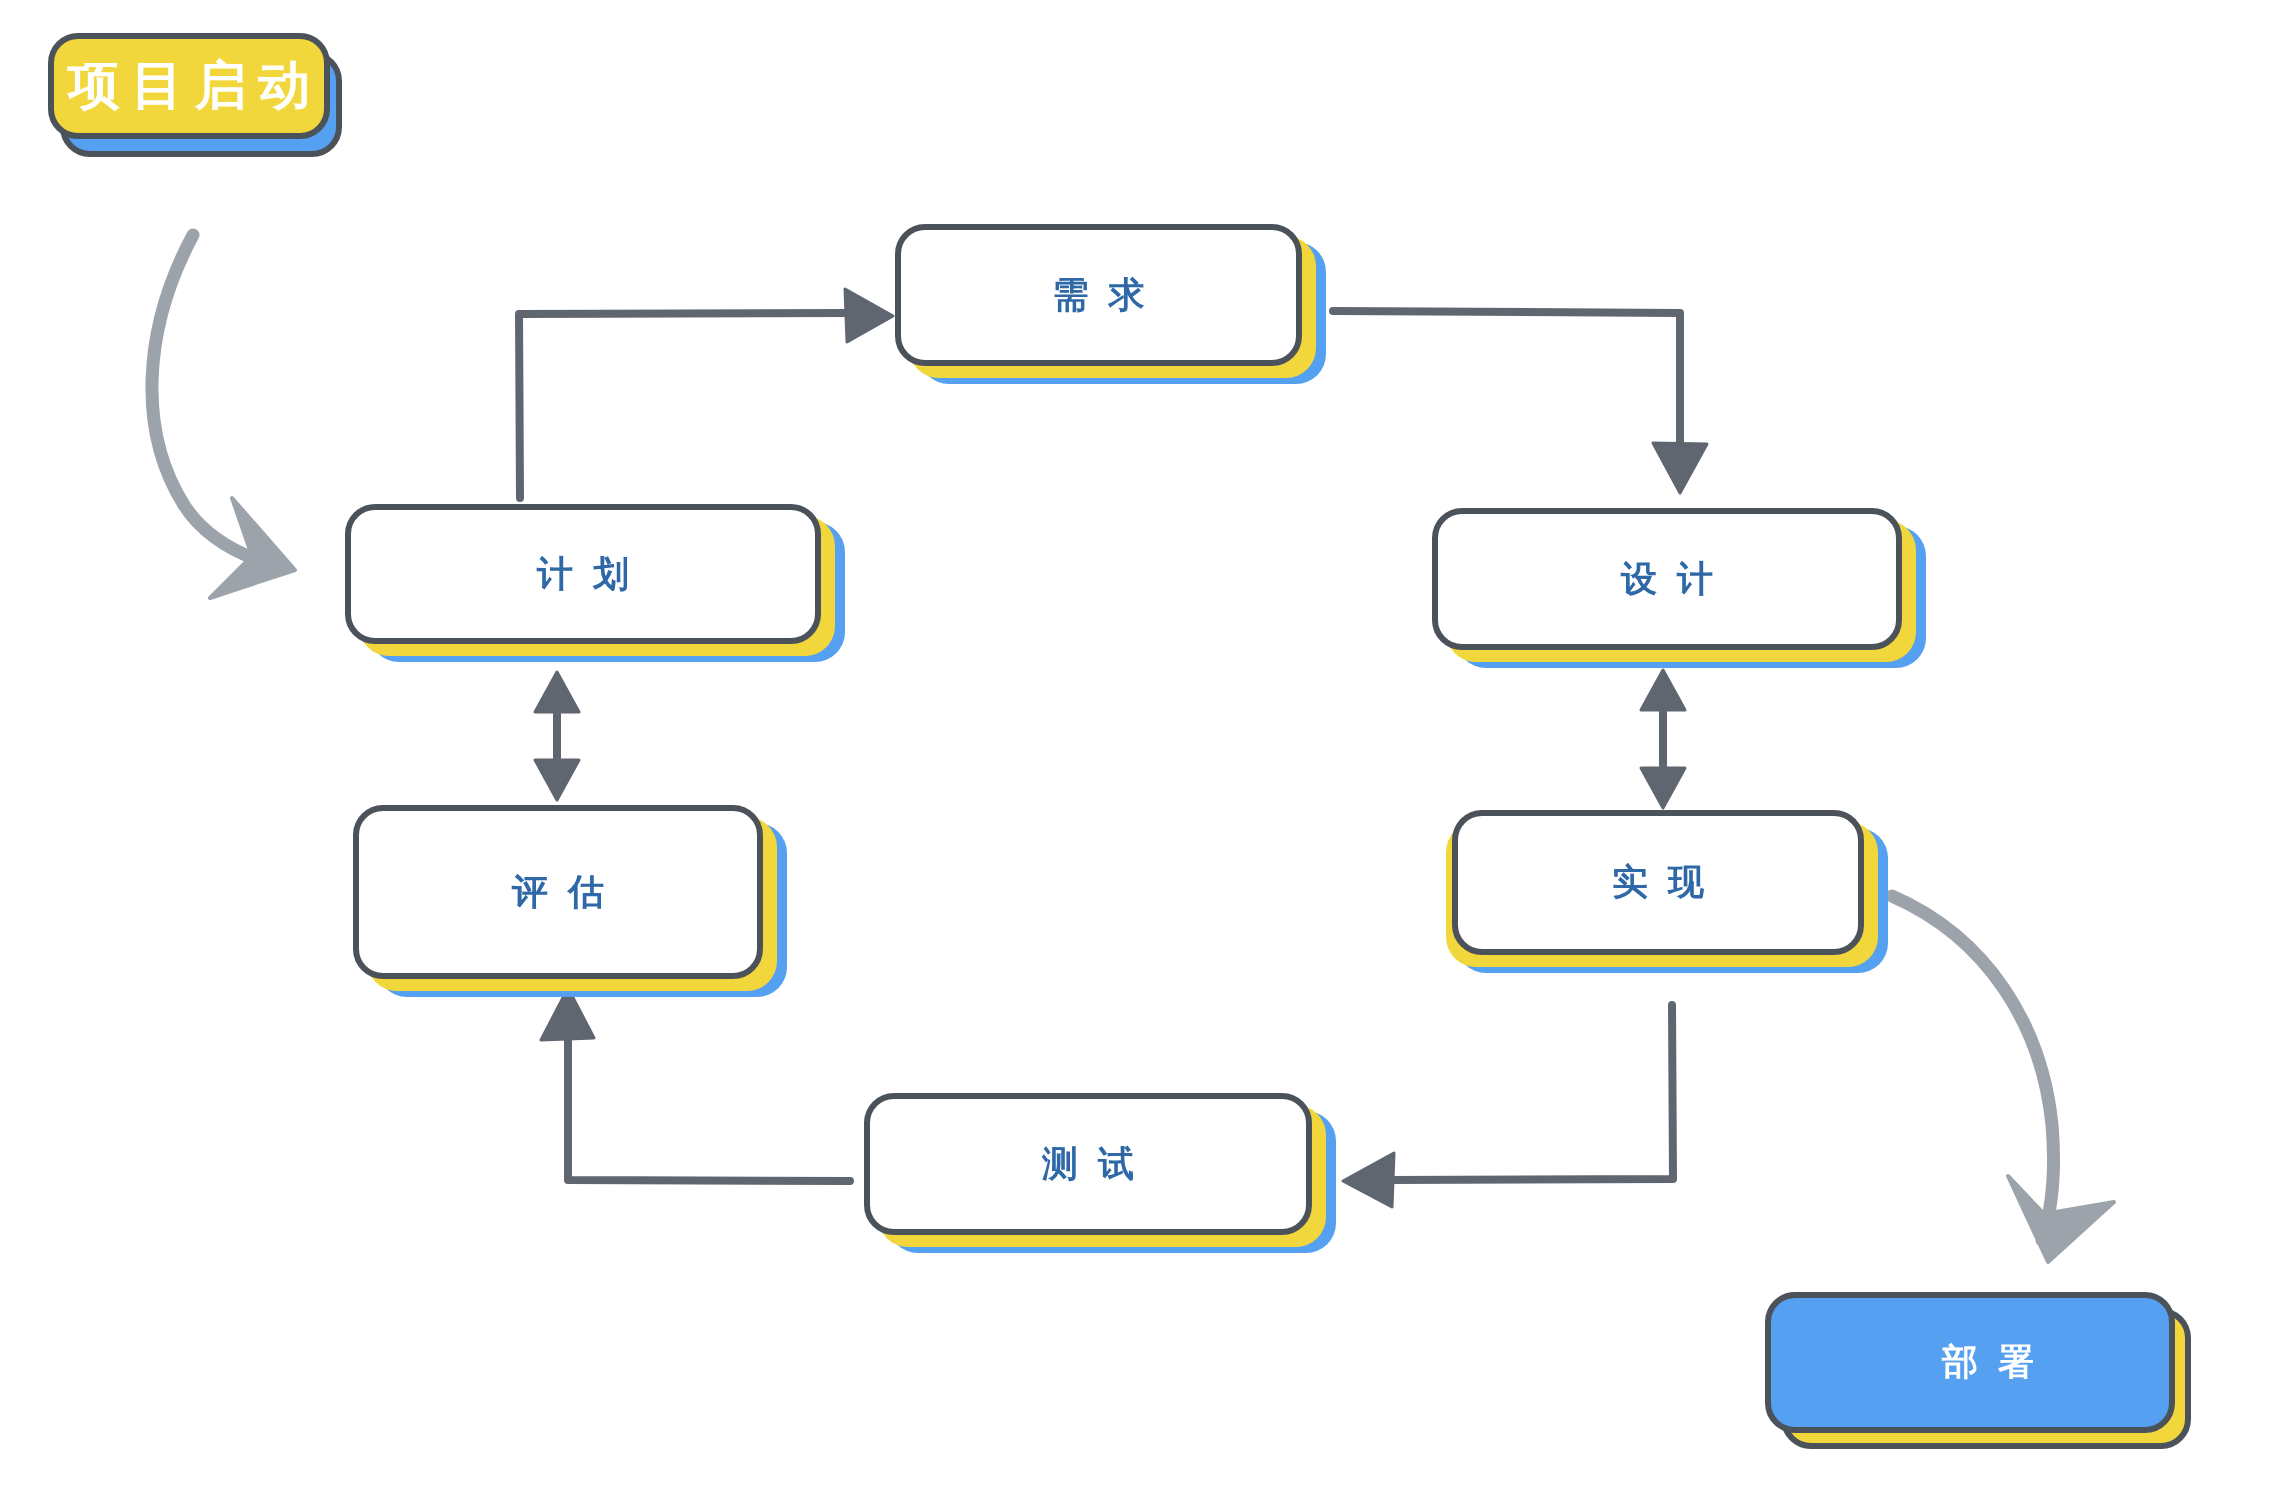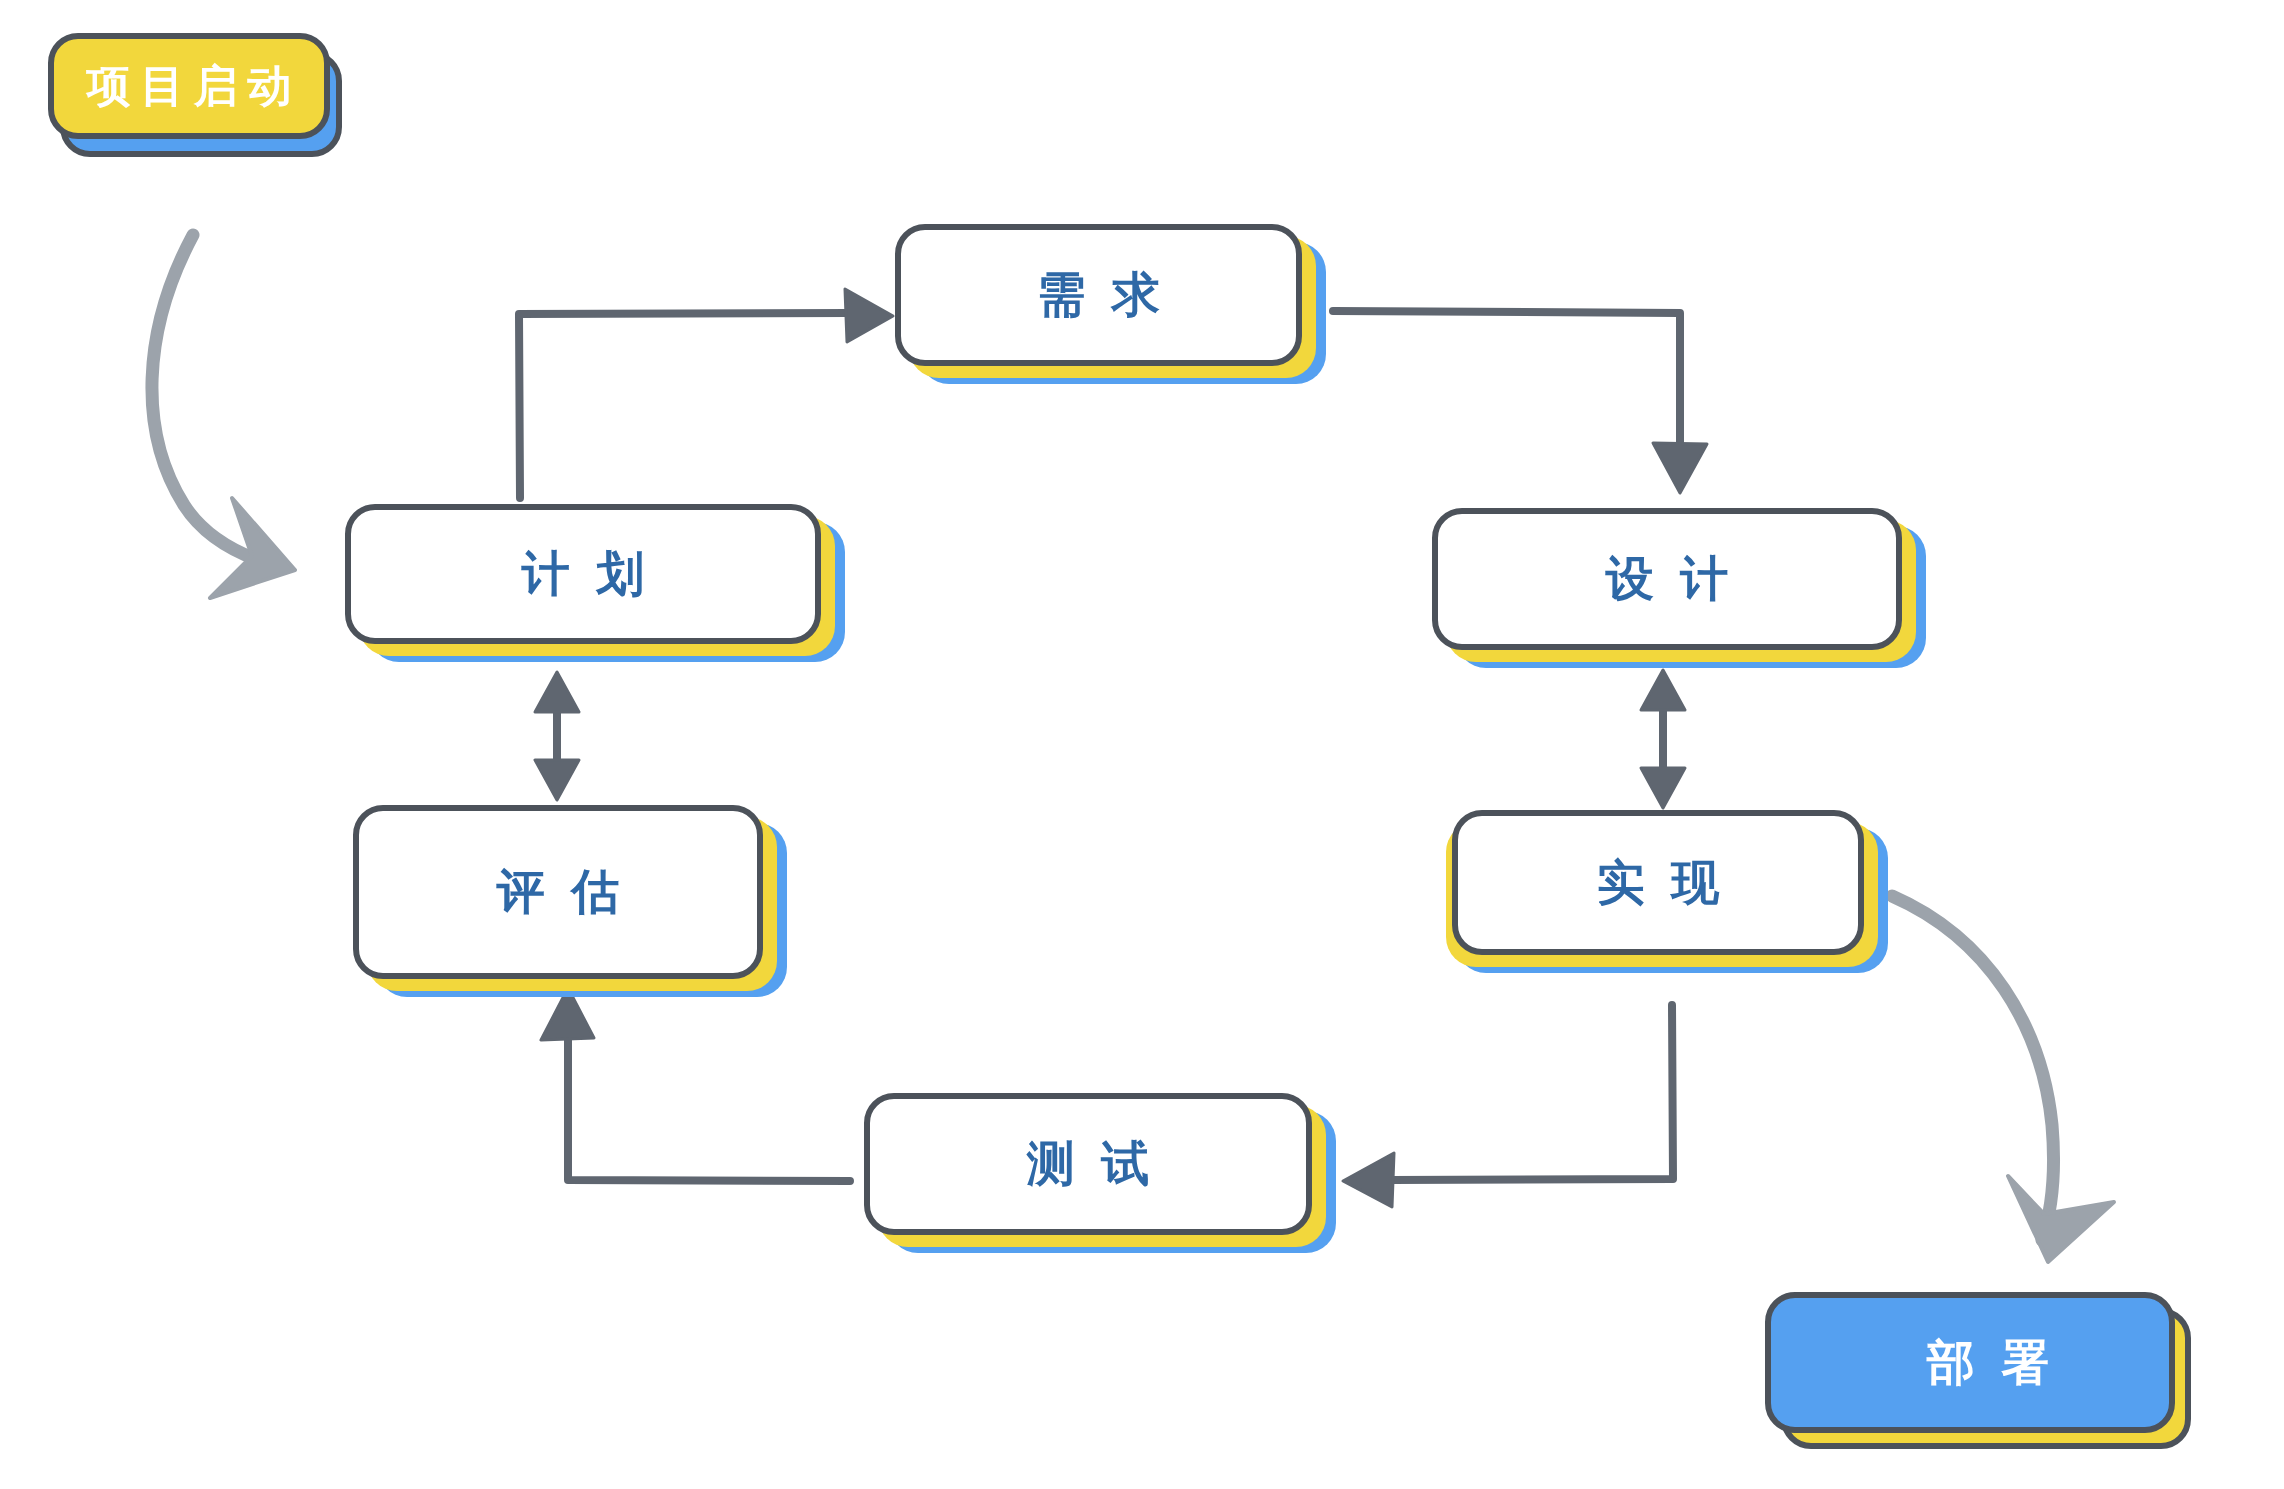--- a/index.html
+++ b/index.html
@@ -33,25 +33,25 @@
     position:relative;box-sizing:border-box;
     width:100%;height:100%;
     border:6px solid var(--ink);border-radius:30px;
     background:var(--white);
     display:flex;align-items:center;justify-content:center;
   }
   .node .face.f-yellow{background:var(--yellow);}
   .node .face.f-blue{background:var(--blue);padding-left:36px;}
   .label{
     font-weight:bold;color:var(--text-blue);
-    font-size:48px;letter-spacing:0.55em;text-indent:0.55em;
+    font-size:36px;letter-spacing:0.55em;text-indent:0.55em;
     white-space:nowrap;user-select:none;
   }
   .label.on-color{color:#fff;}
-  .label.tight{font-size:44px;letter-spacing:0.22em;text-indent:0.22em;}
+  .label.tight{font-size:52px;letter-spacing:0.22em;text-indent:0.22em;}
 
   
   #n-start      {left:48px;  top:33px;   width:282px; height:106px;}
   #n-req        {left:895px; top:224px;  width:407px; height:142px;}
   #n-plan       {left:345px; top:504px;  width:476px; height:140px;}
   #n-design     {left:1432px;top:508px;  width:470px; height:142px;}
   #n-eval       {left:353px; top:805px;  width:410px; height:174px;}
   #n-impl       {left:1432px;top:810px;  width:412px; height:145px;padding-left:20px;}
   #n-test       {left:864px; top:1093px; width:448px; height:142px;}
   #n-deploy     {left:1765px;top:1292px; width:410px; height:141px;}

